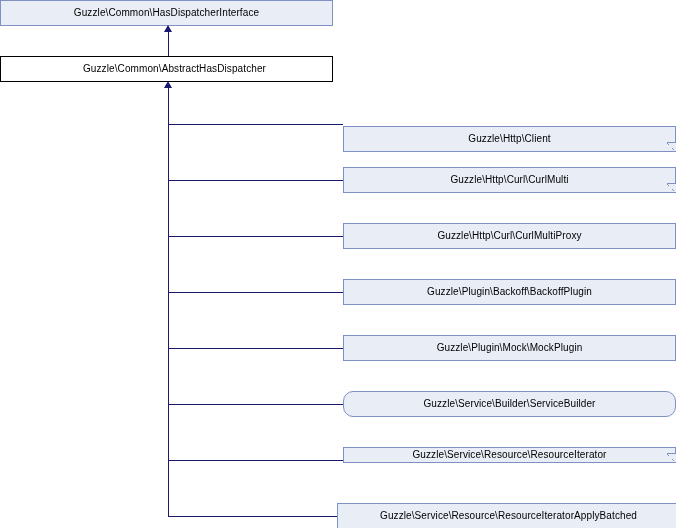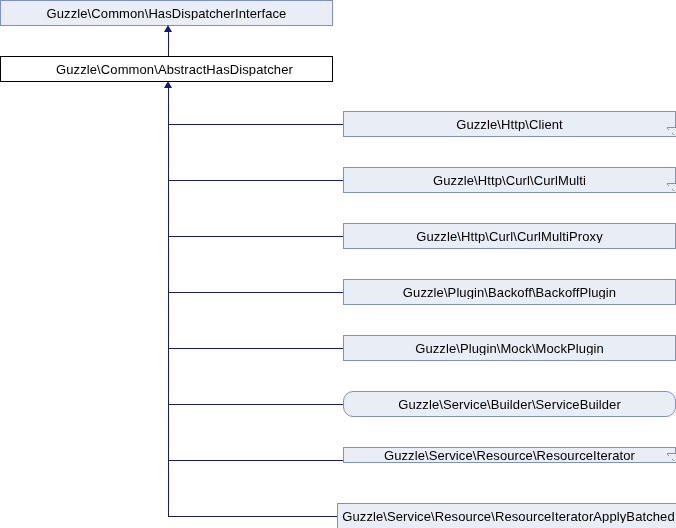--- a/index.html
+++ b/index.html
@@ -16,21 +16,21 @@
     height: 528px;
     background: #ffffff;
     overflow: hidden;
   }
   .node {
     position: absolute;
     box-sizing: border-box;
     display: flex;
     align-items: center;
     justify-content: center;
-    font-size: 13px;
+    font-size: 10px;
     line-height: 1;
     color: #000000;
     white-space: nowrap;
     letter-spacing: 0.1px;
   }
   
   .node.iface {
     background: #e9edf6;
     border: 1px solid #7f90c4;
   }
@@ -104,21 +104,21 @@
 
   <div class="node current" style="left:0px; top:56px; width:333px; height:26px;">
     <span class="label">Guzzle\Common\AbstractHasDispatcher</span>
   </div>
 
   <div class="arrow-up" style="left:164px; top:81px;"></div>
 
   <div class="edge-v" style="left:168px; top:88px; width:1px; height:428px;"></div>
 
   <div class="edge-h" style="left:168px; top:124px; width:175px;"></div>
-  <div class="node derived" style="left:343px; top:111px; width:333px; height:26px;">
+  <div class="node derived" style="left:343px; top:126px; width:333px; height:26px;">
     <span class="label">Guzzle\Http\Client</span>
     <span class="fold"></span>
   </div>
 
   <div class="edge-h" style="left:168px; top:180px; width:175px;"></div>
   <div class="node derived" style="left:343px; top:167px; width:333px; height:26px;">
     <span class="label">Guzzle\Http\Curl\CurlMulti</span>
     <span class="fold"></span>
   </div>
 

